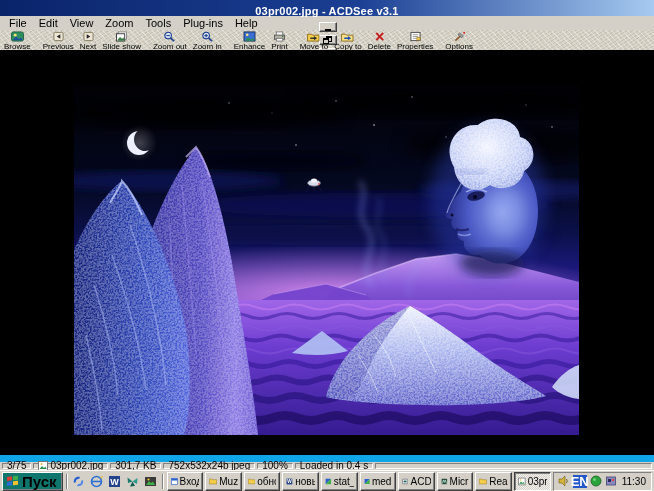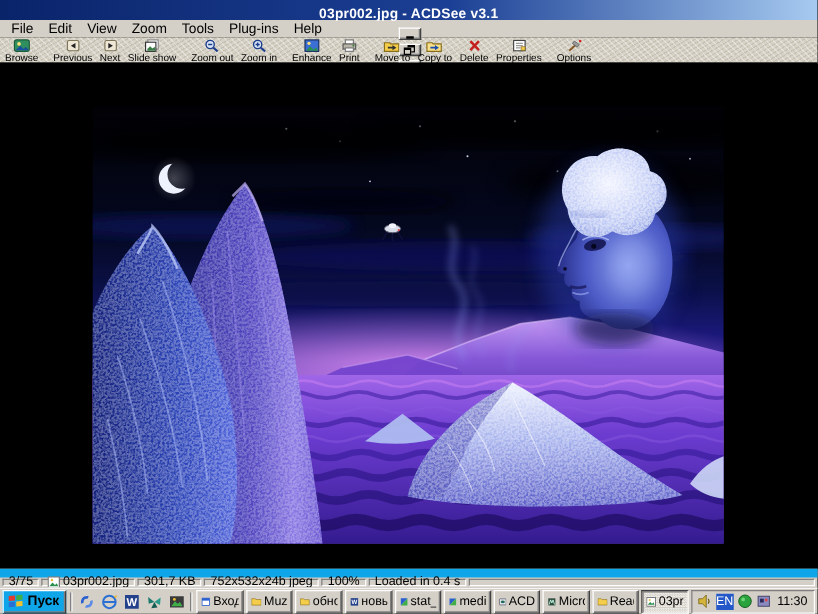--- a/index.html
+++ b/index.html
@@ -40,33 +40,33 @@
   
   .statusbar{position:absolute;left:0;right:0;bottom:21px;height:15px;background:#d4d0c8;
     border-top:7px solid #0ea5e9;display:flex;gap:2px;padding:1px 2px;font-size:10px;box-sizing:border-box;}
   .scell{border:1px solid;border-color:#808080 #fff #fff #808080;padding:0 4px;display:flex;align-items:center;
     white-space:nowrap;line-height:10px;gap:2px;}
   .scell.grow{flex:1;}
 
   
   .taskbar{position:absolute;left:0;right:0;bottom:0;height:21px;background:#d4d0c8;border-top:1px solid #fff;
     display:flex;align-items:center;padding:0 2px;gap:2px;box-sizing:border-box;}
-  .startbtn{display:flex;align-items:center;gap:3px;height:17px;padding:0 5px 0 3px;font-size:11px;font-weight:bold;
-    background:#0ea5e9;border:1px solid;border-color:#fff #404040 #404040 #fff;box-shadow:inset -1px -1px 0 #808080;}
+  .startbtn{display:flex;align-items:center;gap:3px;height:17px;padding:0 5px 0 3px;font-size:15px;font-weight:bold;
+    background:#0f766e;border:1px solid;border-color:#fff #404040 #404040 #fff;box-shadow:inset -1px -1px 0 #808080;}
   .vsep{width:0;height:15px;border-left:1px solid #808080;border-right:1px solid #fff;margin:0 1px;}
   .qlbtn{width:16px;height:16px;display:flex;align-items:center;justify-content:center;}
   .task{flex:1 1 0;max-width:49px;min-width:0;height:17px;display:flex;align-items:center;gap:2px;padding:0 3px;
     font-size:10px;border:1px solid;border-color:#fff #404040 #404040 #fff;box-shadow:inset -1px -1px 0 #808080;
     overflow:hidden;white-space:nowrap;background:#d4d0c8;}
   .task.active{border-color:#404040 #fff #fff #404040;box-shadow:inset 1px 1px 0 #808080;
     background-image:repeating-conic-gradient(#f2f1ed 0 25%,#d4d0c8 0 50%);background-size:2px 2px;}
   .task .tlabel{overflow:hidden;text-overflow:clip;}
   .tray{margin-left:auto;height:17px;display:flex;align-items:center;gap:3px;padding:0 5px 0 4px;font-size:10px;
     border:1px solid;border-color:#808080 #fff #fff #808080;}
-  .lang{width:14px;height:13px;background:#2458c8;color:#fff;font-size:10px;font-weight:normal;
+  .lang{width:14px;height:13px;background:#2458c8;color:#fff;font-size:13px;font-weight:bold;
     display:flex;align-items:center;justify-content:center;}
   .clock{margin-left:2px;}
 </style>
 </head>
 <body>
 
 <div class="window">
 
   <div class="titlebar">
     <svg width="12" height="12" viewBox="0 0 12 12">

